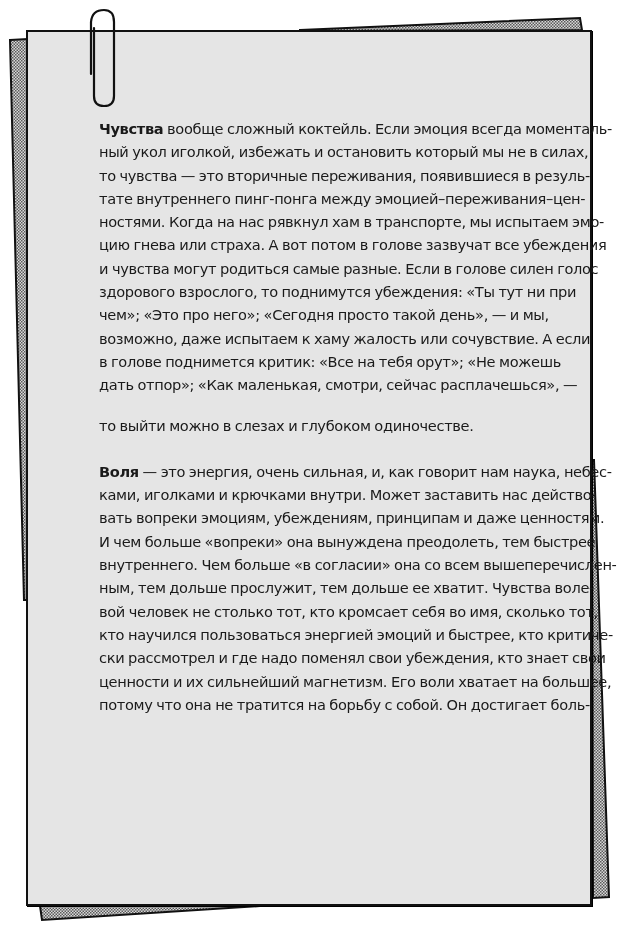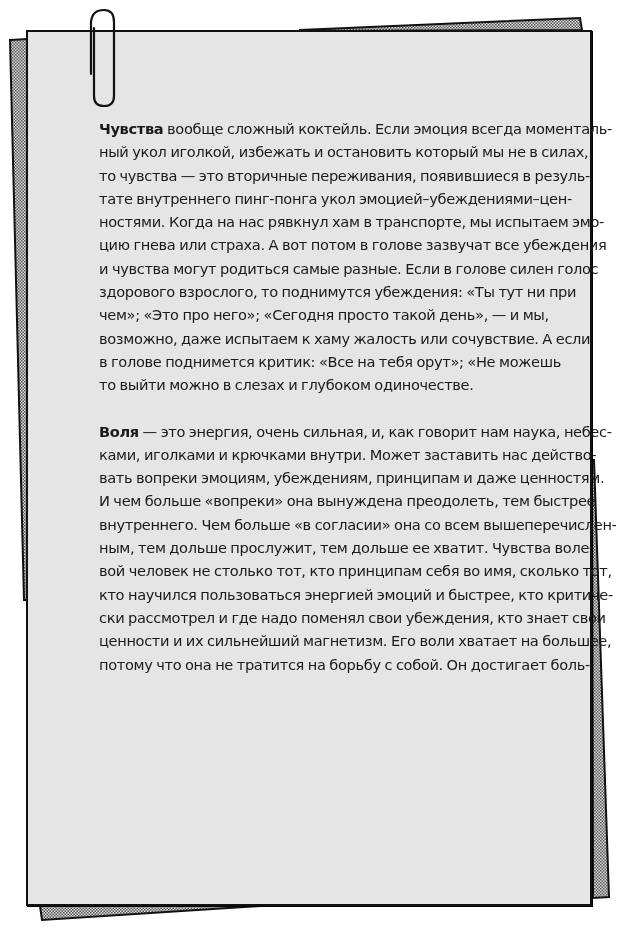--- a/index.html
+++ b/index.html
@@ -62,20 +62,21 @@
     }
     .line {
       display: block;
       white-space: nowrap;
       text-align: justify;
       text-align-last: justify;
       height: 23.3px;
     }
     .line.last {
       text-align-last: left;
+      margin-top: 17px;
     }
     .term {
       font-weight: bold;
     }
   </style>
 </head>
 <body>
 
 <div class="stage">
 
@@ -106,39 +107,40 @@
   <svg class="paperclip" width="44" height="106" viewBox="0 0 44 106">
     <path d="M 12 24 L 12 92 Q 12 102 22 102 Q 32 102 32 92 L 32 18 Q 32 6 22 6 Q 10 6 9 18 L 9 70" fill="none" stroke="#111" stroke-width="2.2" stroke-linecap="round"></path>
   </svg>
 
   <div class="content">
 
     <p class="para">
       <span class="line"><span class="term">Чувства</span><span> вообще сложный коктейль. Если эмоция всегда моменталь-</span></span>
       <span class="line">ный укол иголкой, избежать и остановить который мы не в силах,</span>
       <span class="line">то чувства — это вторичные переживания, появившиеся в резуль-</span>
-      <span class="line">тате внутреннего пинг-понга укол эмоцией–убеждениями–цен-</span>
+      <span class="line">тате внутреннего пинг-понга между эмоцией–переживания–цен-</span>
       <span class="line">ностями. Когда на нас рявкнул хам в транспорте, мы испытаем эмо-</span>
       <span class="line">цию гнева или страха. А вот потом в голове зазвучат все убеждения</span>
       <span class="line">и чувства могут родиться самые разные. Если в голове силен голос</span>
       <span class="line">здорового взрослого, то поднимутся убеждения: «Ты тут ни при</span>
       <span class="line">чем»; «Это про него»; «Сегодня просто такой день», — и мы,</span>
       <span class="line">возможно, даже испытаем к хаму жалость или сочувствие. А если</span>
       <span class="line">в голове поднимется критик: «Все на тебя орут»; «Не можешь</span>
+      <span class="line">дать отпор»; «Как маленькая, смотри, сейчас расплачешься», —</span>
       <span class="line last">то выйти можно в слезах и глубоком одиночестве.</span>
     </p>
 
     <p class="para">
       <span class="line"><span class="term">Воля</span><span> — это энергия, очень сильная, и, как говорит нам наука, небес-</span></span>
       <span class="line">ками, иголками и крючками внутри. Может заставить нас действо-</span>
       <span class="line">вать вопреки эмоциям, убеждениям, принципам и даже ценностям.</span>
       <span class="line">И чем больше «вопреки» она вынуждена преодолеть, тем быстрее</span>
       <span class="line">внутреннего. Чем больше «в согласии» она со всем вышеперечислен-</span>
       <span class="line">ным, тем дольше прослужит, тем дольше ее хватит. Чувства воле-</span>
-      <span class="line">вой человек не столько тот, кто принципам себя во имя, сколько тот,</span>
+      <span class="line">вой человек не столько тот, кто кромсает себя во имя, сколько тот,</span>
       <span class="line">кто научился пользоваться энергией эмоций и быстрее, кто критиче-</span>
       <span class="line">ски рассмотрел и где надо поменял свои убеждения, кто знает свои</span>
       <span class="line">ценности и их сильнейший магнетизм. Его воли хватает на большее,</span>
       <span class="line">потому что она не тратится на борьбу с собой. Он достигает боль-</span>
     </p>
 
   </div>
 </div>
 
 </body></html>

